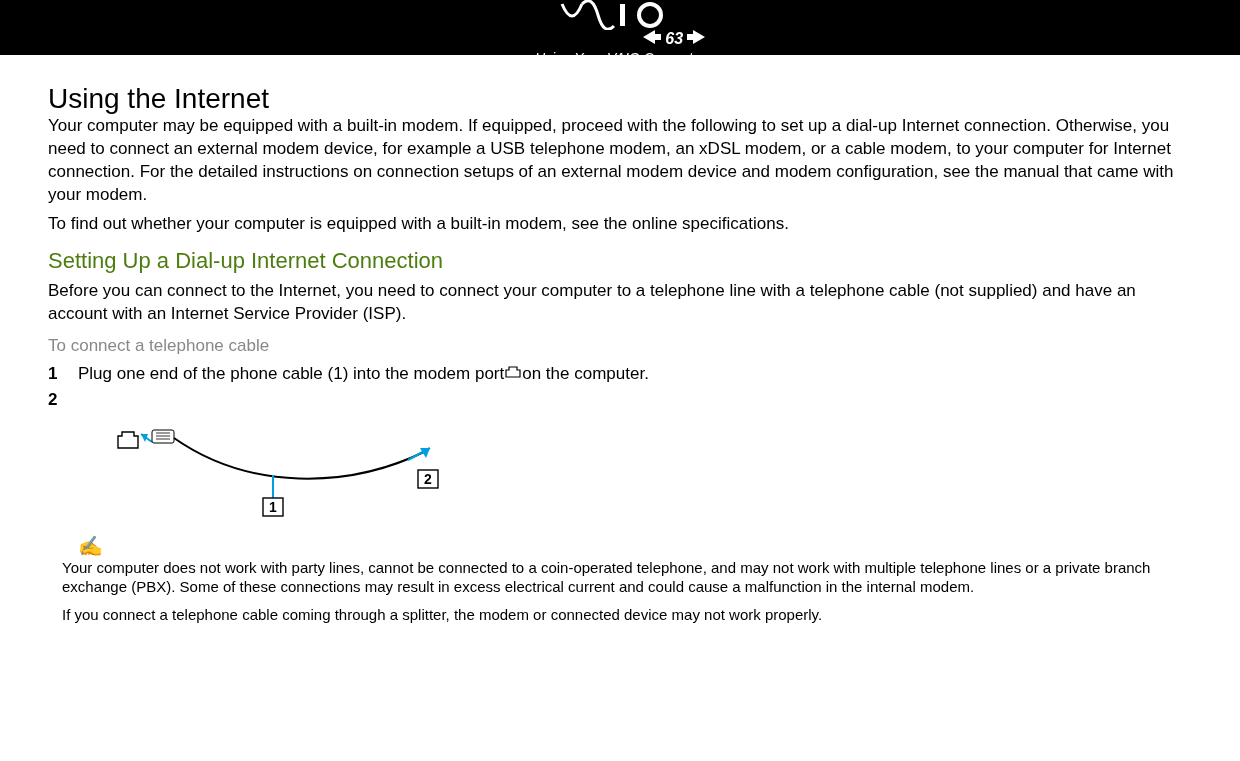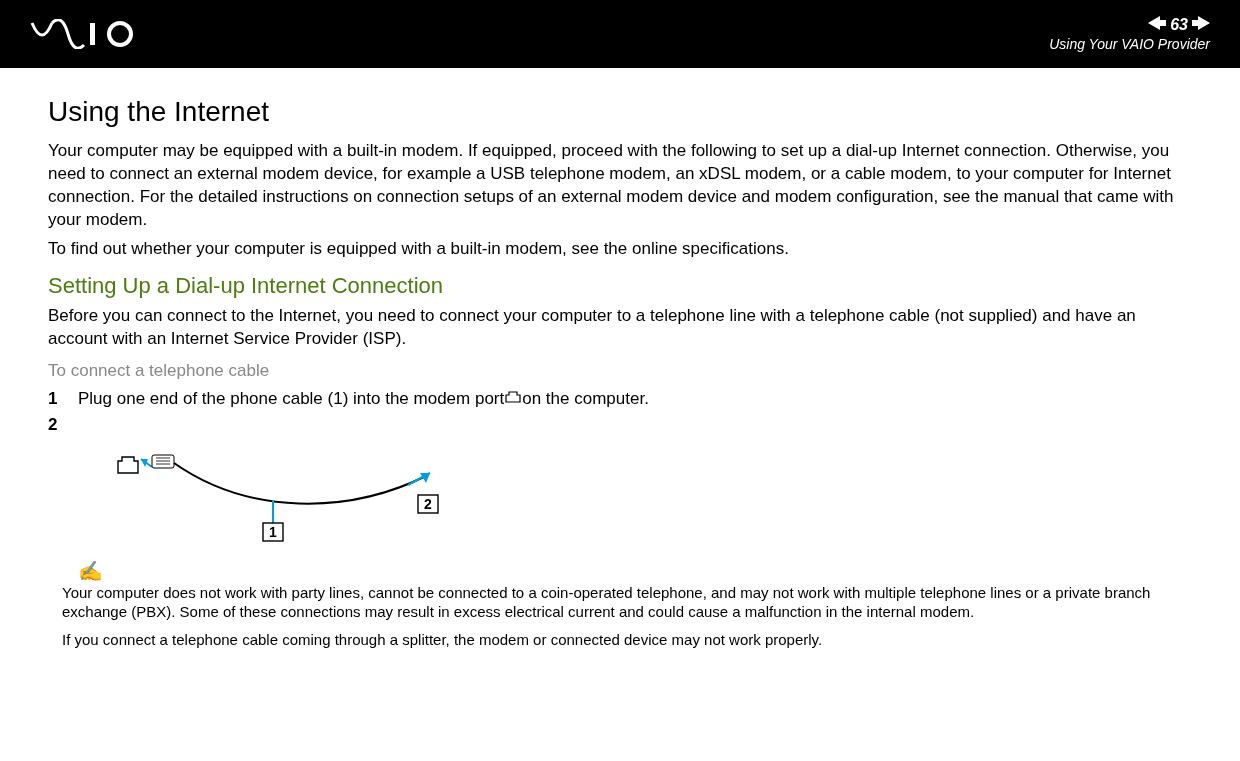--- a/index.html
+++ b/index.html
@@ -7,25 +7,26 @@
       font-family: Arial, Helvetica, sans-serif;
       width: 1240px;
       height: 761px;
       background: #fff;
       color: #000;
       position: relative;
     }
     .header {
       background: #000;
       color: #fff;
-      height: 68px;
+      height: 55px;
       display: flex;
       align-items: center;
       justify-content: space-between;
-      padding: 0 30px;
+      padding: 0 16px;
+      flex-direction: column;
     }
     .logo {
       display: flex;
       align-items: center;
     }
     .page-nav {
       text-align: right;
       font-style: italic;
     }
     .page-num-row {
@@ -43,21 +44,20 @@
       font-size: 14px;
       font-style: italic;
       margin-top: 2px;
     }
     .content {
       padding: 28px 48px 20px 48px;
     }
     .h1 {
       font-size: 28px;
       font-weight: normal;
-      margin-bottom: 12px;
     }
     .para {
       font-size: 17px;
       line-height: 1.35;
       margin-bottom: 6px;
     }
     .h2 {
       color: #4d7c0f;
       font-size: 22px;
       font-weight: normal;
@@ -127,21 +127,21 @@
             <polygon points="0,7 12,0 12,4 18,4 18,10 12,10 12,14" fill="#fff"></polygon>
           </svg>
       </span>
       <span class="page-num">63</span>
       <span class="nav-arrow">
         <svg width="18" height="14" viewBox="0 0 18 14">
             <polygon points="18,7 6,0 6,4 0,4 0,10 6,10 6,14" fill="#fff"></polygon>
           </svg>
       </span>
     </div>
-    <div class="section-label">Using Your VAIO Provider</div>
+    <div class="section-label">Using Your VAIO Computer</div>
   </div>
 </div>
 
 <div class="content">
   <h1 class="h1">Using the Internet</h1>
   <p class="para">Your computer may be equipped with a built-in modem. If equipped, proceed with the following to set up a dial-up Internet connection. Otherwise, you need to connect an external modem device, for example a USB telephone modem, an xDSL modem, or a cable modem, to your computer for Internet connection. For the detailed instructions on connection setups of an external modem device and modem configuration, see the manual that came with your modem.</p>
   <p class="para">To find out whether your computer is equipped with a built-in modem, see the online specifications.</p>
 
   <h2 class="h2">Setting Up a Dial-up Internet Connection</h2>
   <p class="para">Before you can connect to the Internet, you need to connect your computer to a telephone line with a telephone cable (not supplied) and have an account with an Internet Service Provider (ISP).</p>

